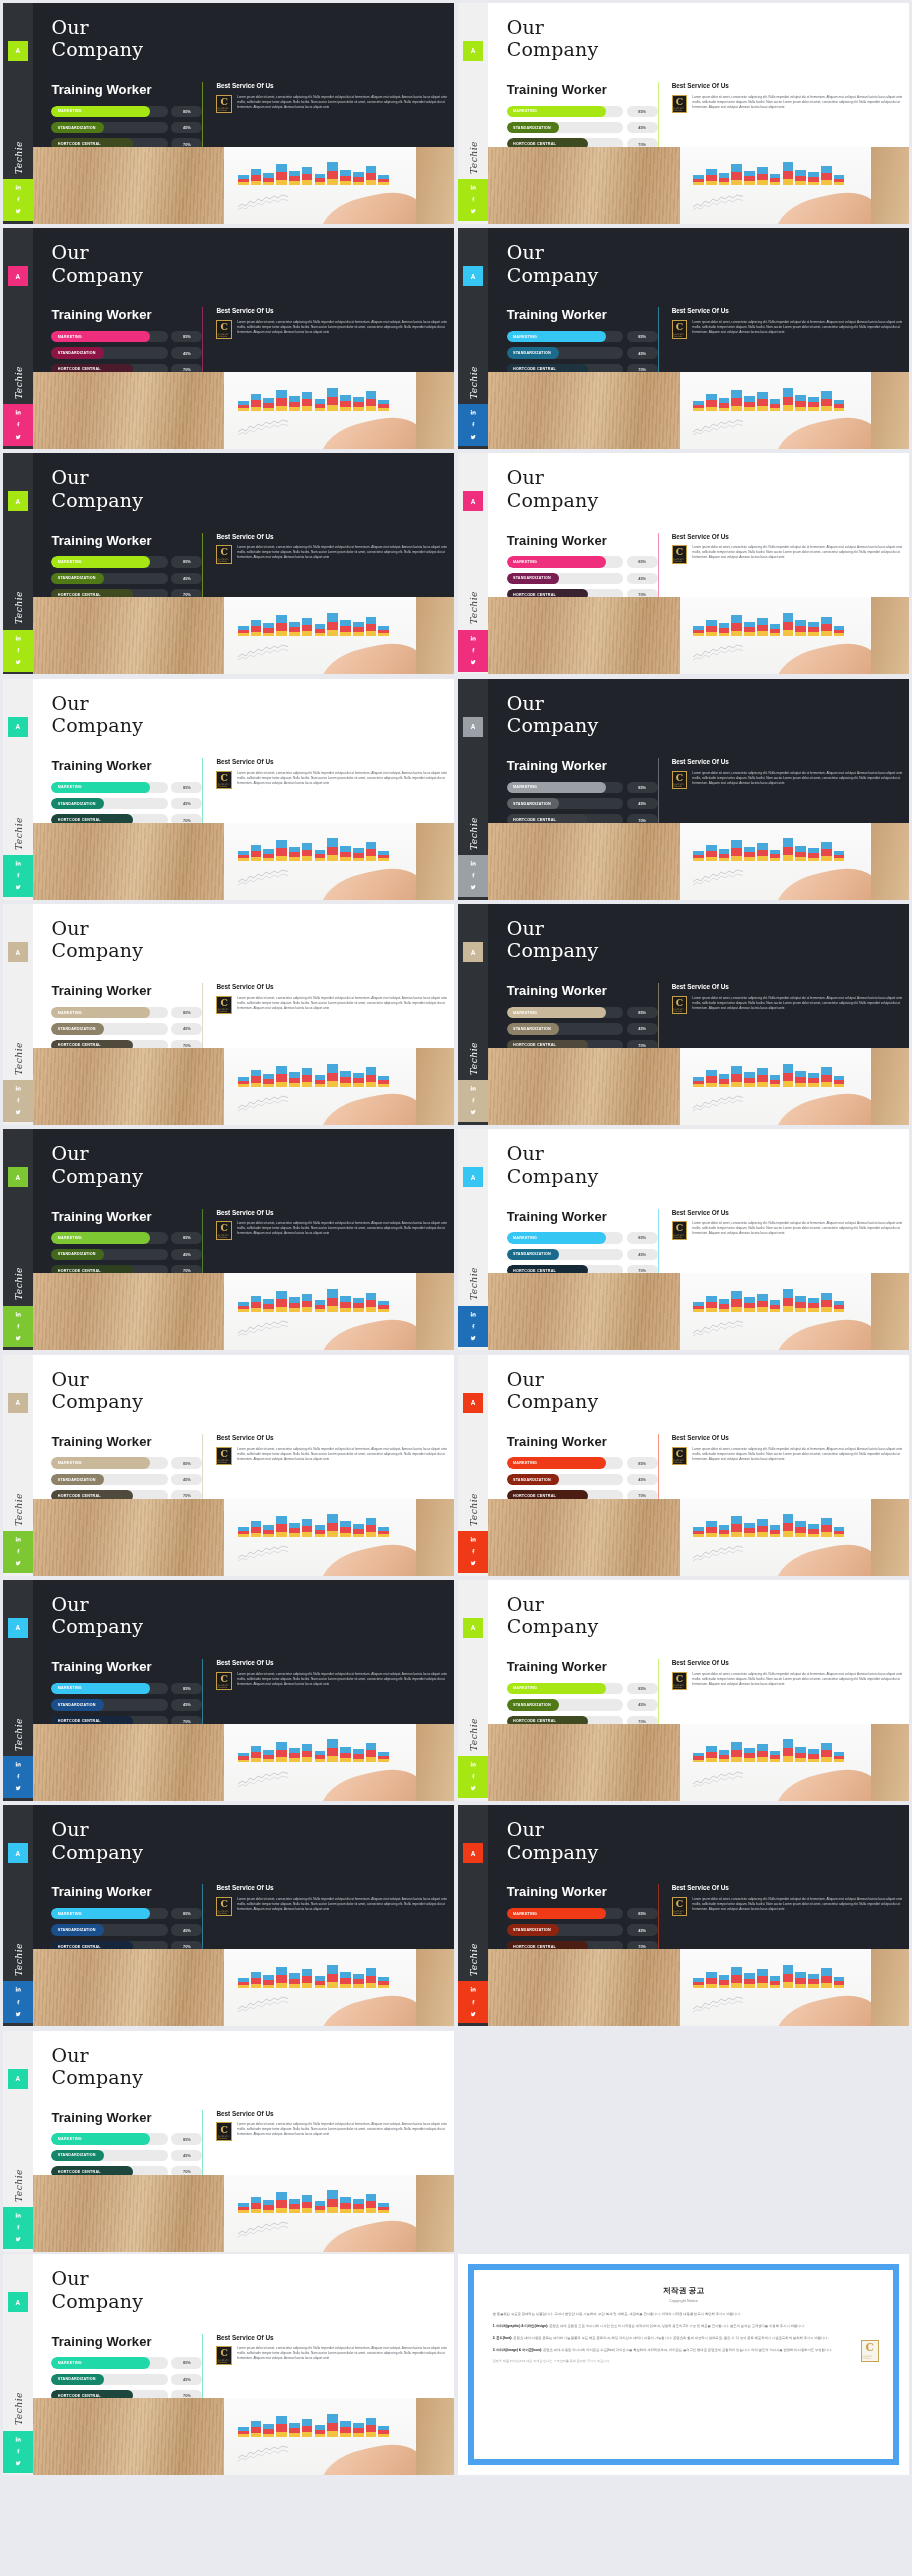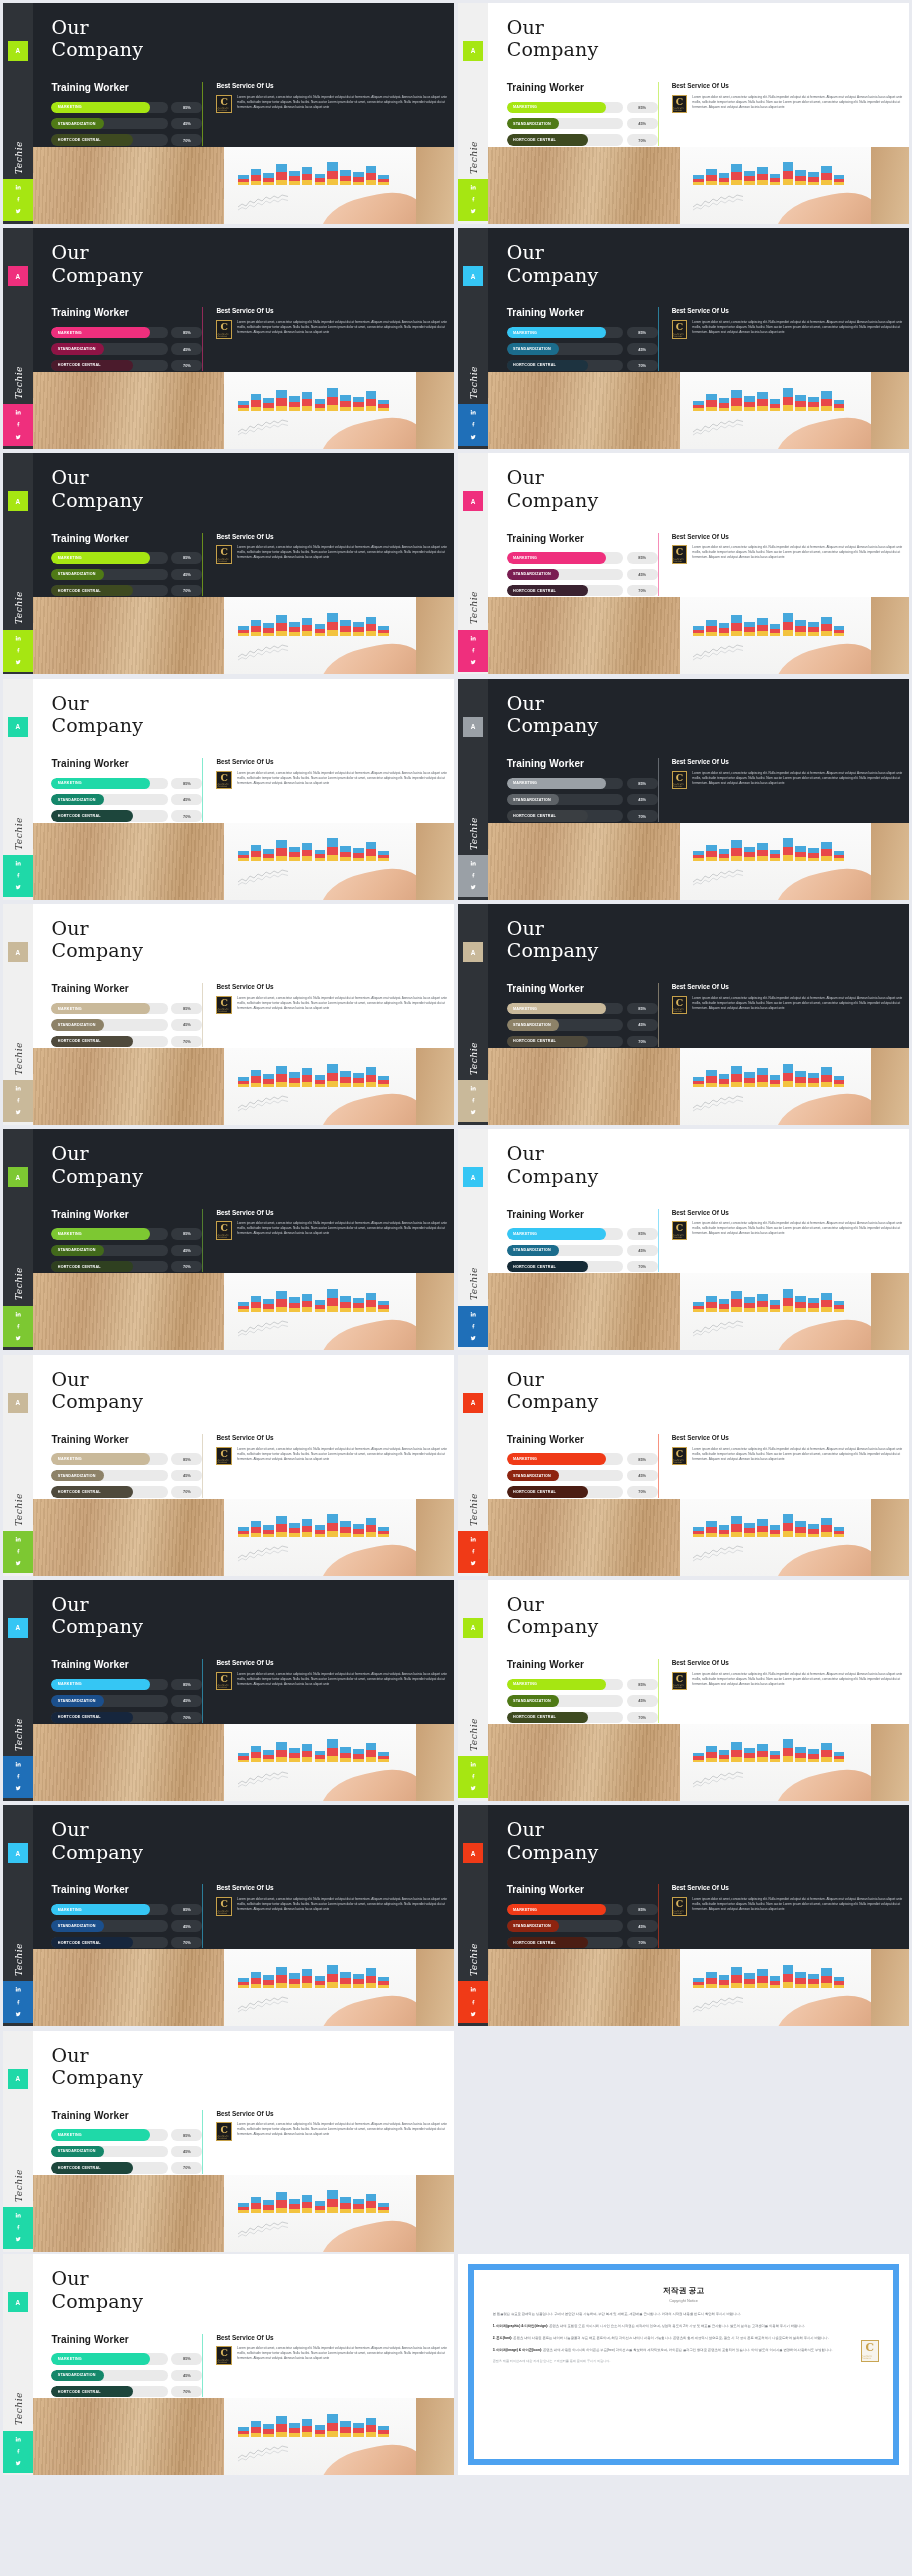--- a/index.html
+++ b/index.html
@@ -107,21 +107,21 @@
   }
   .slide.light .colR { border-left: 0.7px solid rgba(0,0,0,.12); }
   .colR::before {
     content: "";
     position: absolute;
     left: -0.7px; top: 0;
     width: 1.4px; height: 46px;
   }
 
   .sec-head {
-    font-size: 10px;
+    font-size: 13px;
     font-weight: 700;
     color: #ffffff;
     letter-spacing: 0.1px;
     margin-bottom: 8.6px;
   }
   .slide.light .sec-head { color: #1b1b1b; }
 
   
   .bars { display: flex; flex-direction: column; gap: 5px; }
   .barrow { display: flex; align-items: center; gap: 3.6px; }

